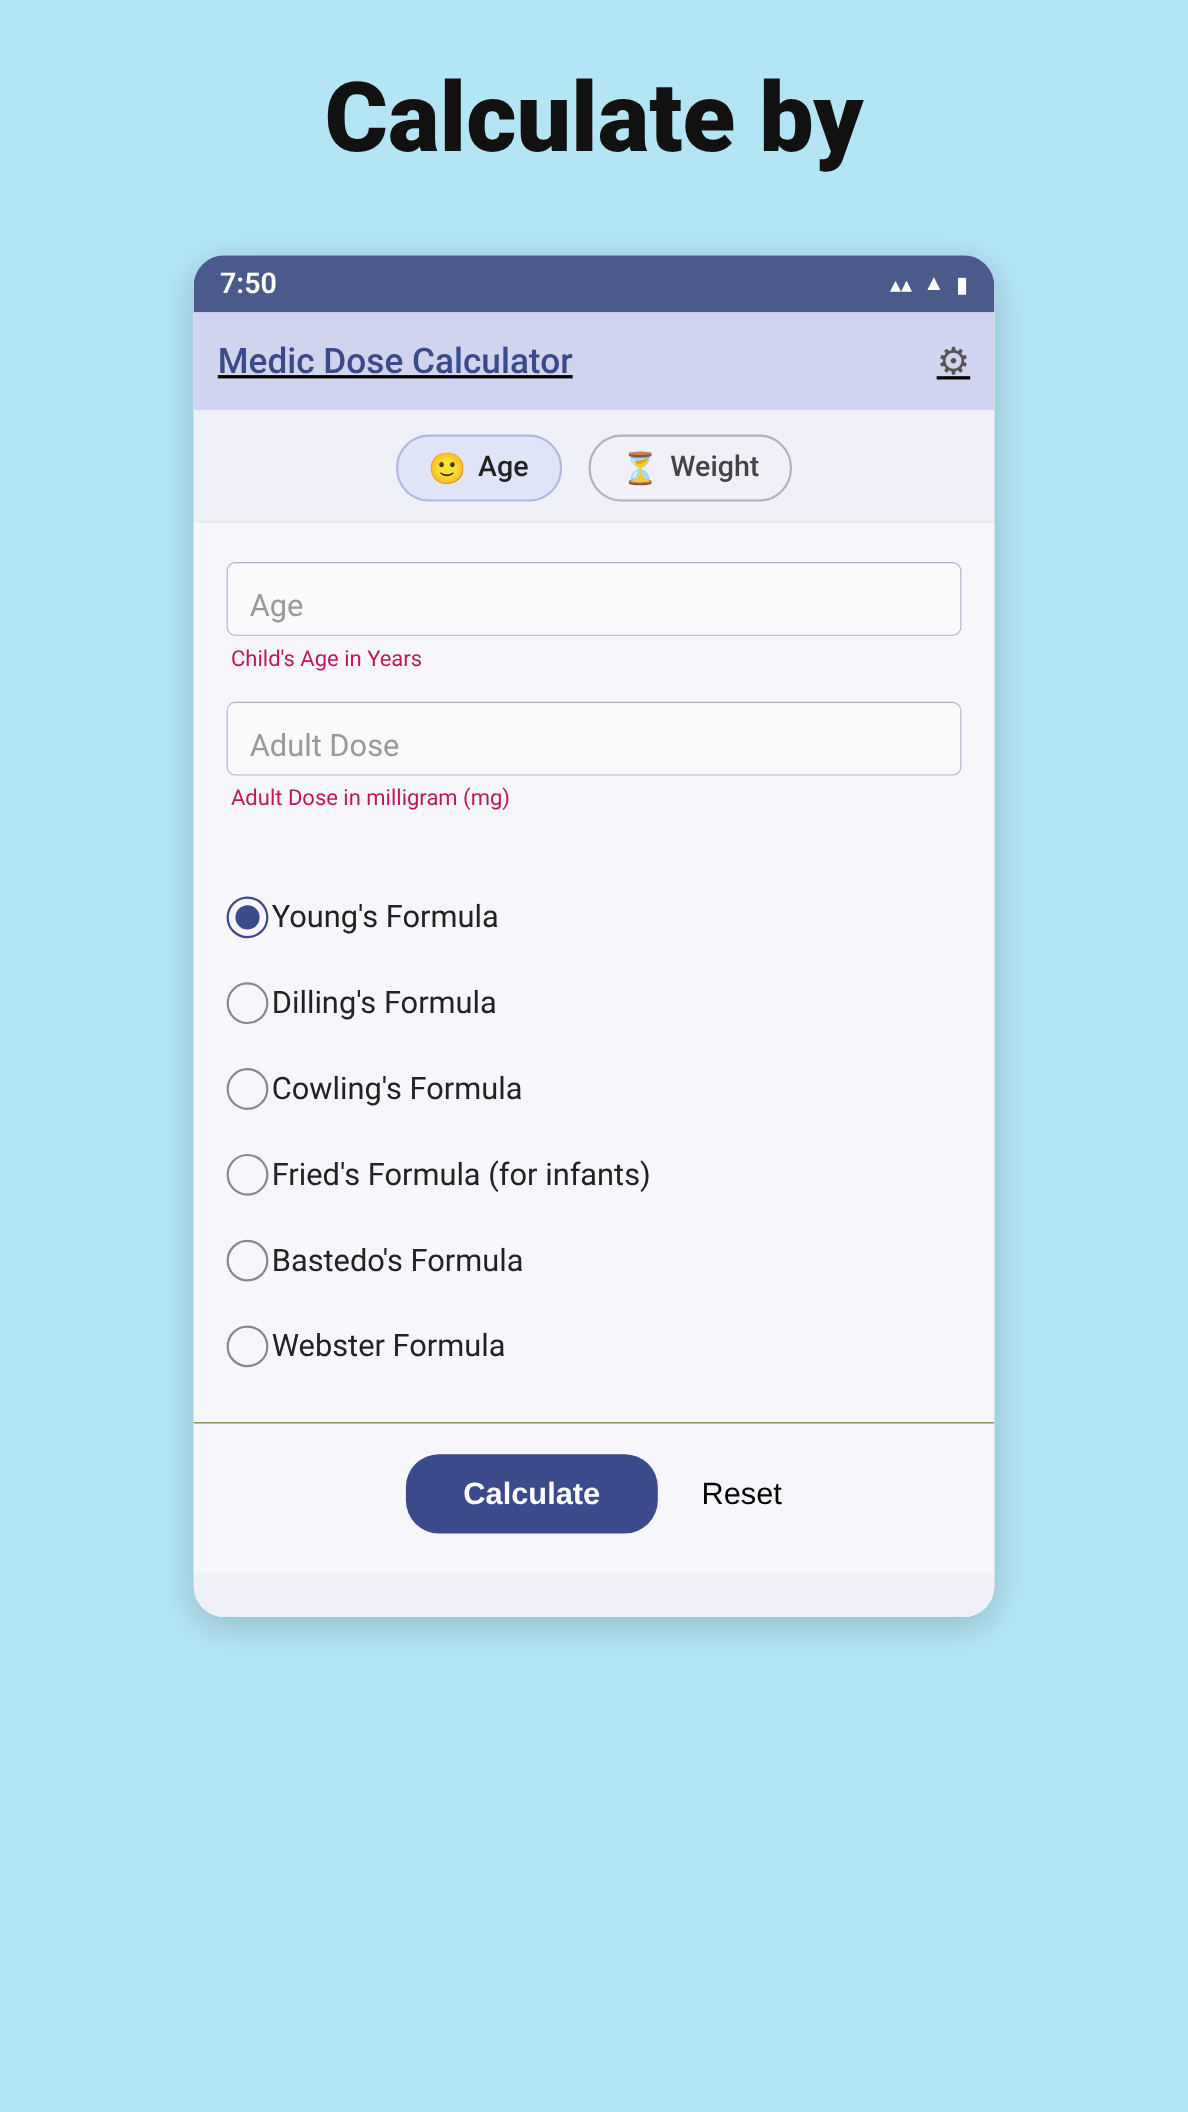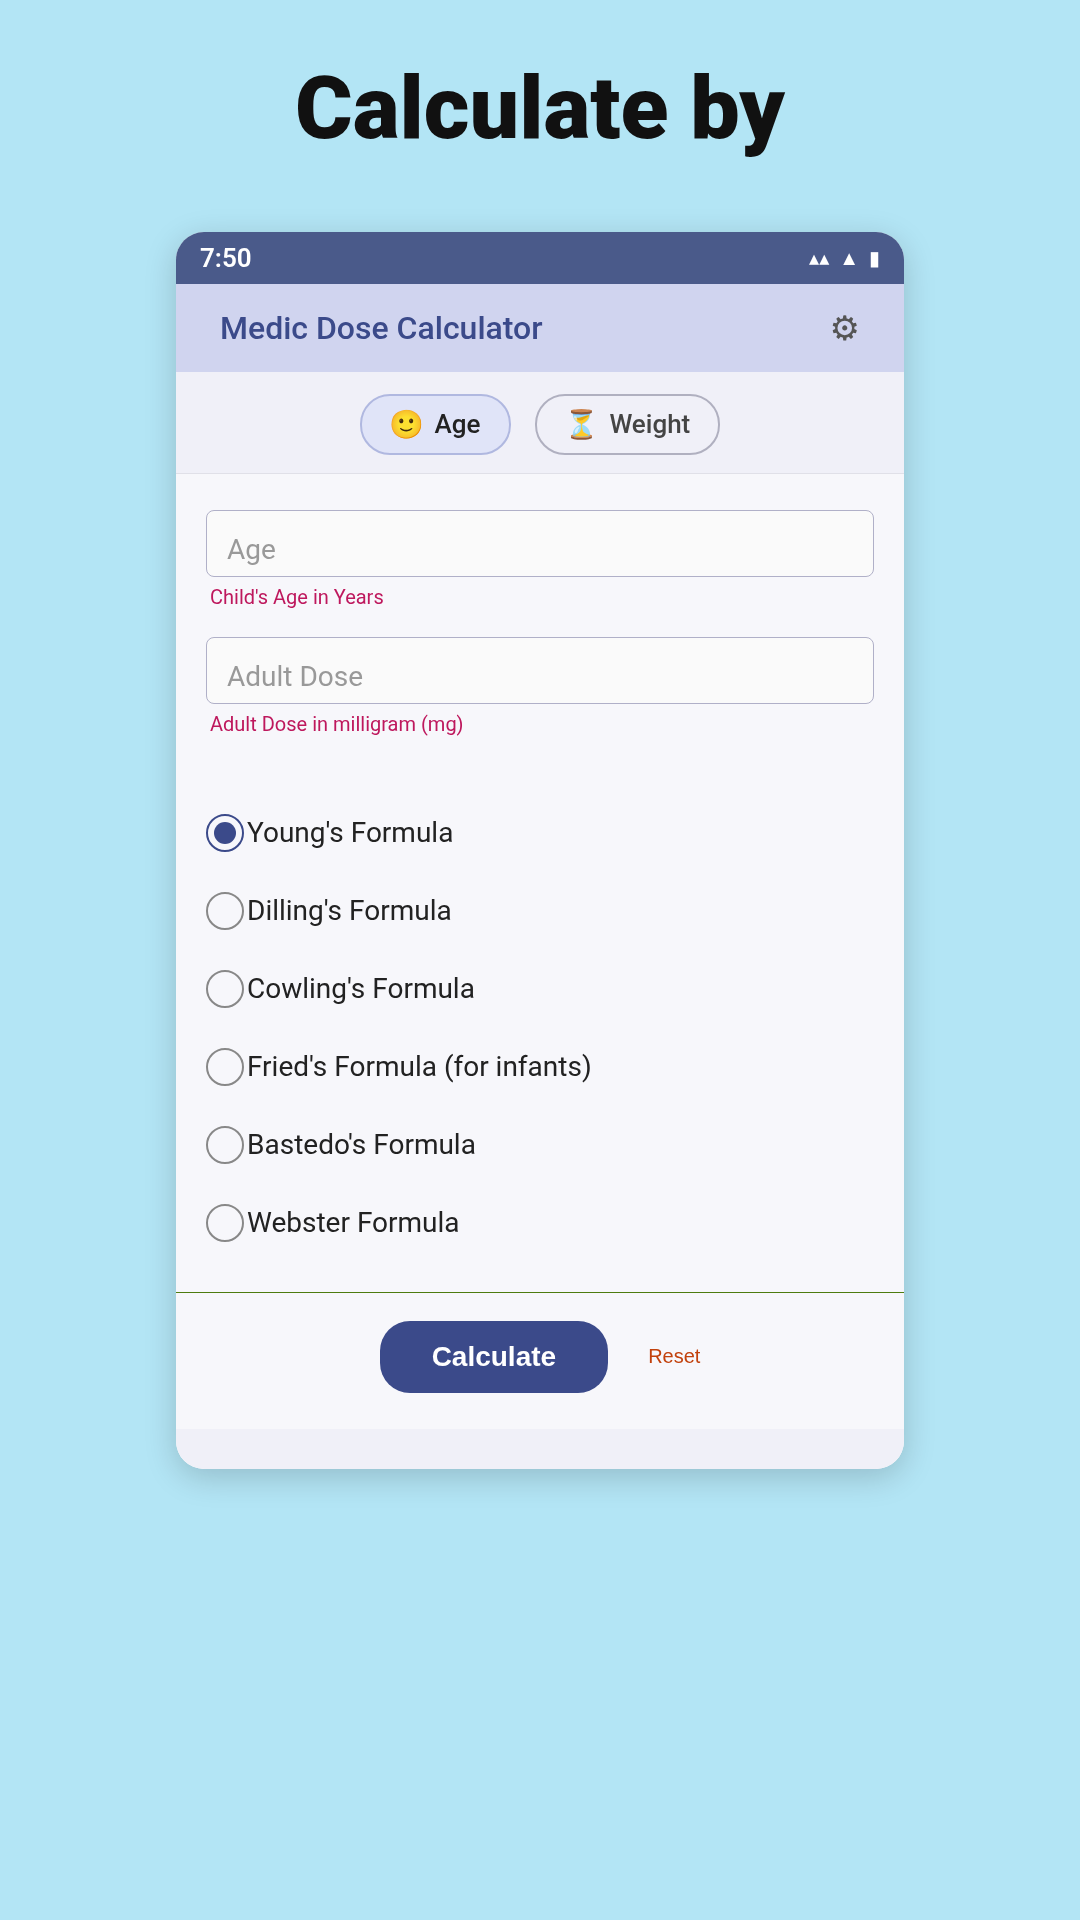--- a/index.html
+++ b/index.html
@@ -60,24 +60,25 @@
     }
 
     .status-icon {
       color: white;
       font-size: 20px;
     }
 
     
     .app-bar {
       background: #d0d4ef;
-      padding: 24px 44px;
+      padding: 24px 22px;
       display: flex;
       align-items: center;
       justify-content: space-between;
+      text-decoration: underline;
     }
 
     .app-title {
       font-size: 32px;
       color: #3b4a8a;
       font-weight: 500;
     }
 
     .gear-icon {
       color: #555;
@@ -213,23 +214,23 @@
       border: none;
       border-radius: 30px;
       padding: 20px 52px;
       font-size: 28px;
       font-weight: 600;
       cursor: pointer;
     }
 
     .btn-reset {
       background: transparent;
-      color: #c2410c;
+      color: #000000;
       border: none;
-      font-size: 20px;
+      font-size: 28px;
       font-weight: 500;
       cursor: pointer;
     }
 
     
     .bottom-hint {
       background: #f0f0f8;
       height: 40px;
     }
   </style>

